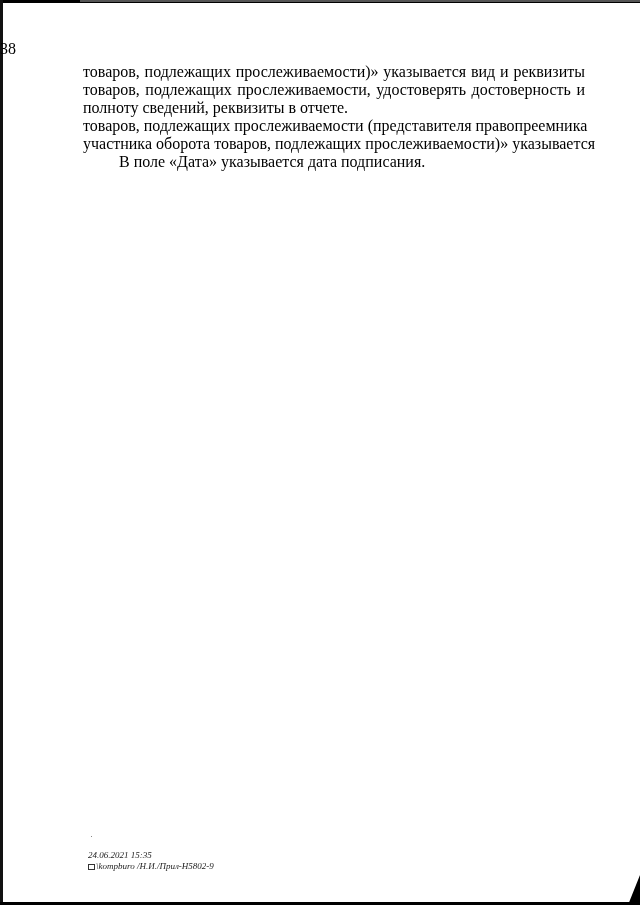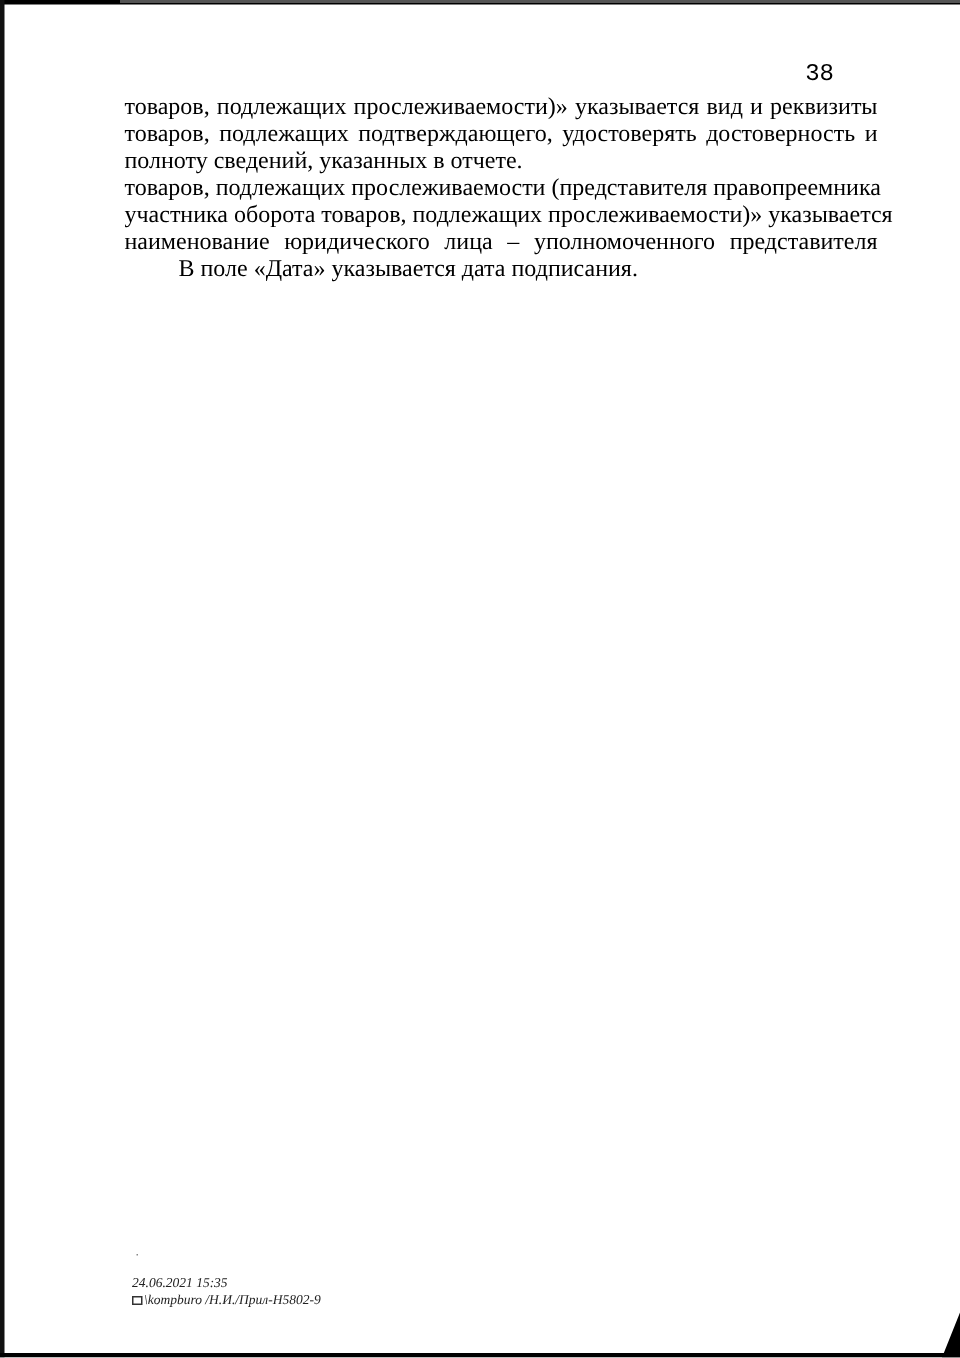--- a/index.html
+++ b/index.html
@@ -12,21 +12,21 @@
     .frame-top { position: absolute; left: 0; top: 0; width: 640px; height: 3px; background: #000; }
     .frame-top-gray { position: absolute; left: 80px; top: 0; width: 560px; height: 2px; background: #555; }
     .frame-left { position: absolute; left: 0; top: 0; width: 3px; height: 905px; background: #111; }
     .frame-bottom { position: absolute; left: 0; top: 902px; width: 640px; height: 3px; background: #000; }
     .corner-br {
       position: absolute; right: 0; bottom: 0; width: 0; height: 0;
       border-left: 12px solid transparent; border-bottom: 30px solid #000;
     }
     .page-number {
       position: absolute; left: 0; width: 556px; top: 40px;
-      text-align: right; font-size: 16px; line-height: 18px; font-family: Liberation Mono, monospace;
+      text-align: left; font-size: 16px; line-height: 18px;
     }
     .body-text {
       position: absolute; left: 83px; top: 63px; width: 502px;
       font-size: 16px; line-height: 18px;
     }
     .para { margin: 0; text-align: justify; }
     .para .line { display: block; text-align: justify; text-align-last: justify; white-space: nowrap; }
     .para .line.last { text-align-last: left; }
     .footer {
       position: absolute; left: 88px; top: 850px;
@@ -46,27 +46,26 @@
 <div class="frame-top-gray"></div>
 <div class="frame-left"></div>
 <div class="frame-bottom"></div>
 <div class="corner-br"></div>
 
 <div class="page-number">38</div>
 
 <div class="body-text">
   <p class="para">
     <span class="line">товаров, подлежащих прослеживаемости)» указывается вид и реквизиты</span>
-    <span class="line">товаров, подлежащих подтверждающего, удостоверять достоверность и</span>
-    <span class="line last">полноту сведений, указанных в отчете.</span>
+    <span class="line">товаров, подлежащих прослеживаемости, удостоверять достоверность и</span>
+    <span class="line last">полноту сведений, реквизиты в отчете.</span>
   </p>
   <p class="para">
     <span class="line">товаров, подлежащих прослеживаемости (представителя правопреемника</span>
     <span class="line">участника оборота товаров, подлежащих прослеживаемости)» указывается</span>
-    <span class="line">наименование юридического лица – уполномоченного представителя</span>
   </p>
   <p class="para">
     <span class="line last" style="padding-left:36px">В поле «Дата» указывается дата подписания.</span>
   </p>
 </div>
 
 <div class="footer">
   <span class="tiny-dot"></span>
   <div>24.06.2021 15:35</div>
   <div><span class="printer-icon"></span><span>\kompburo /Н.И./Прил-Н5802-9</span></div>

